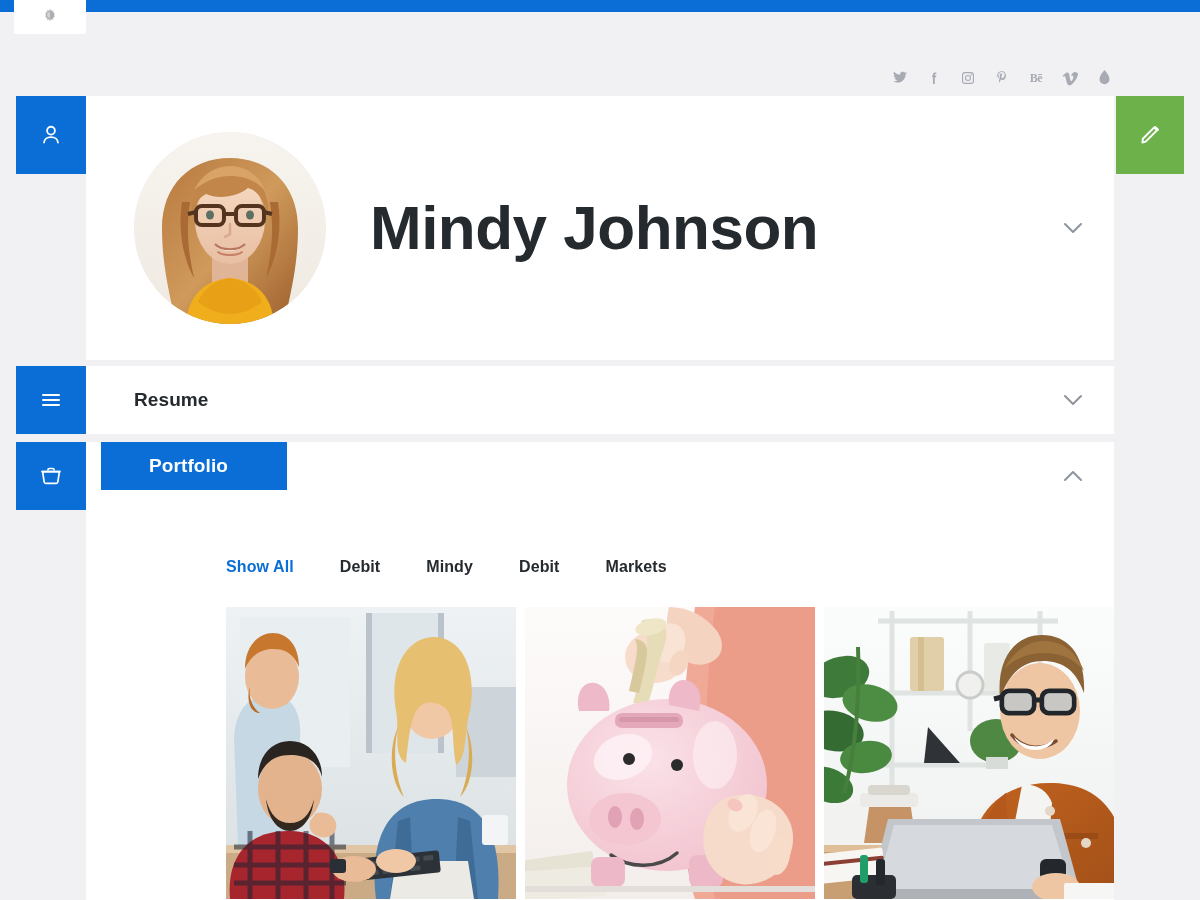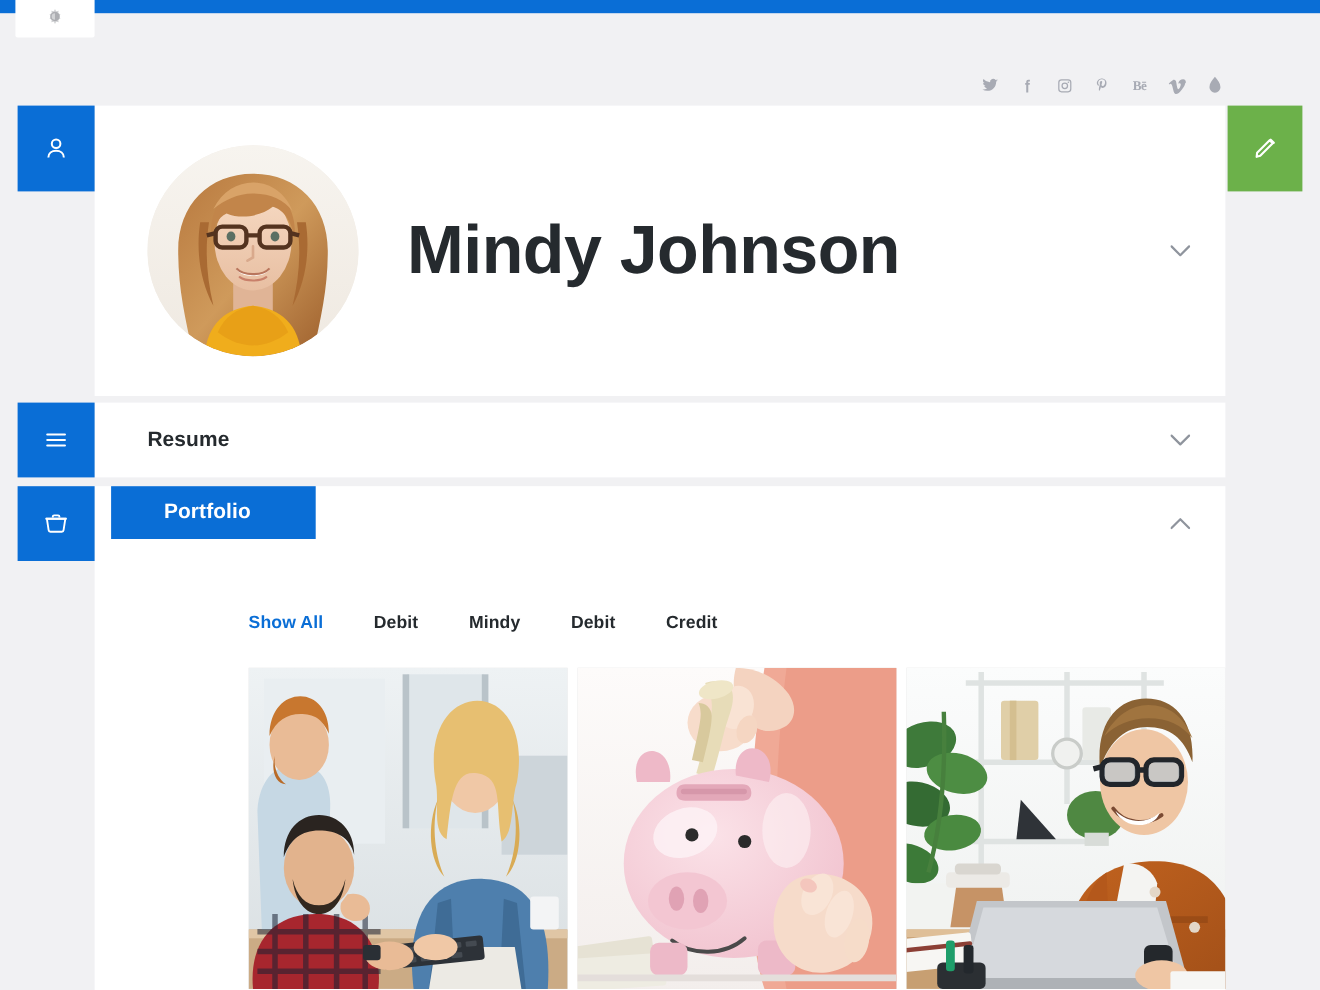--- a/index.html
+++ b/index.html
@@ -382,21 +382,21 @@
       </svg>
     </div>
   </div>
 
   <div class="portfolio-body">
     <div class="filters">
       <span class="filter active">Show All</span>
       <span class="filter">Debit</span>
       <span class="filter">Mindy</span>
       <span class="filter">Debit</span>
-      <span class="filter">Credit</span>
+      <span class="filter">Markets</span>
     </div>
 
     <div class="gallery">
 
       <div class="thumb">
         <svg viewBox="0 0 302 292" preserveAspectRatio="xMidYMid slice">
           <defs>
             <linearGradient id="o1" x1="0" y1="0" x2="0" y2="1">
               <stop offset="0" stop-color="#eef2f4"></stop>
                 <stop offset="1" stop-color="#d9dfe2"></stop>

